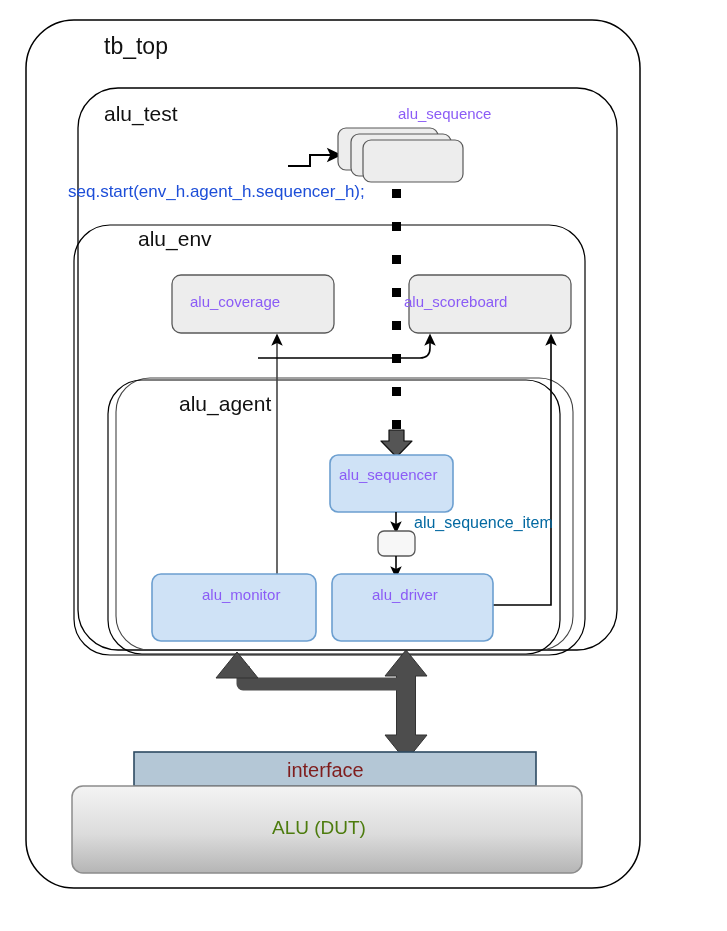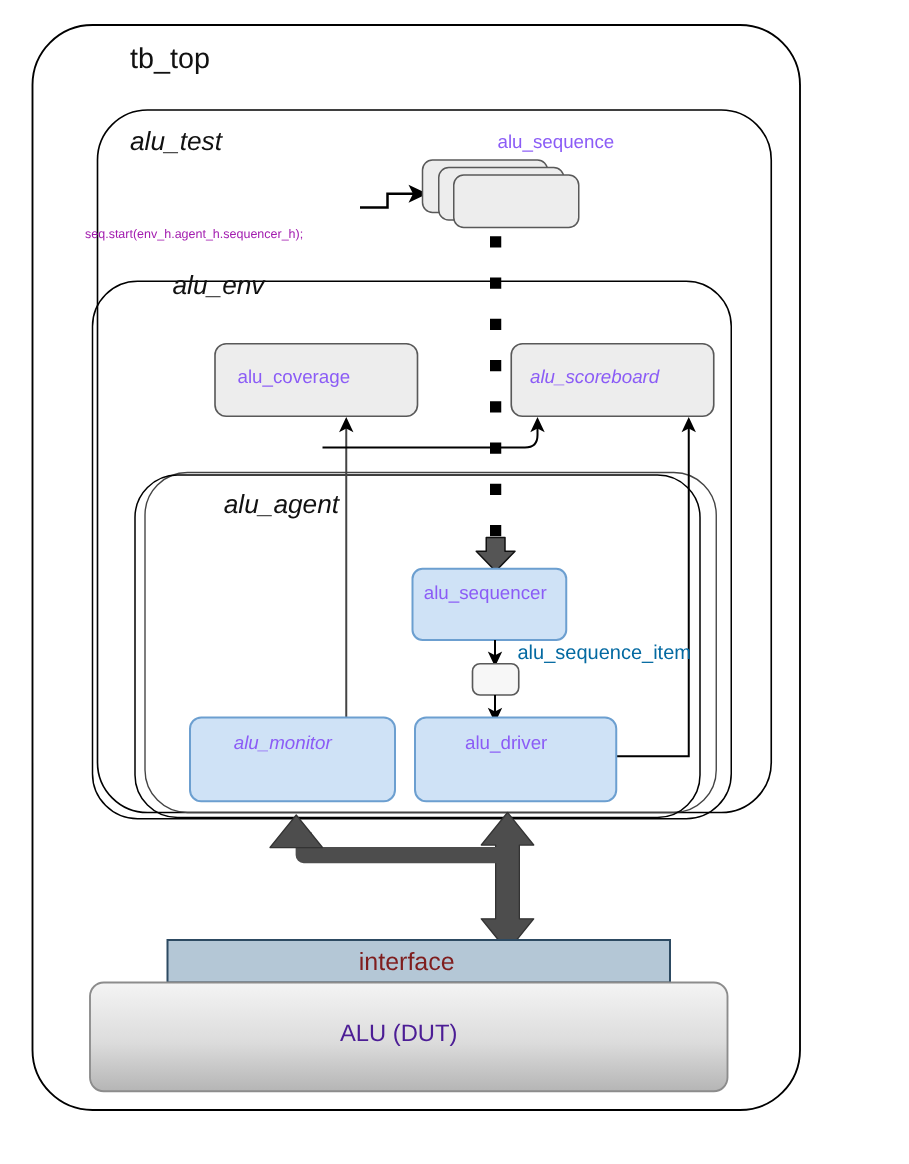--- a/index.html
+++ b/index.html
@@ -1,25 +1,25 @@
 <!DOCTYPE html>
 <html><head>
 <meta charset="utf-8">
 <style>
   html,body{margin:0;padding:0;background:#ffffff;}
   body{width:727px;height:931px;overflow:hidden;
        font-family:"Liberation Sans","DejaVu Sans",sans-serif;color:#1a1a1a;}
   #stage{position:relative;width:727px;height:931px;}
   svg{position:absolute;left:0;top:0;}
   .lbl{position:absolute;white-space:nowrap;}
-  .container-title{font-size:21px;color:#111;font-style:italic;}
+  .container-title{font-size:21px;color:#111;}
   .box-label{font-size:15px;color:#8b5cf6;}
-  .code-text{font-size:10px;color:#a21caf;}
+  .code-text{font-size:17px;color:#1d4ed8;}
   .small-label{font-size:16px;color:#0369a1;}
-  .dut-label{font-size:19px;color:#4c1d95;}
+  .dut-label{font-size:19px;color:#4d7c0f;}
   .iface-label{font-size:20px;color:#7f1d1d;}
   .tb-title{font-size:23px;color:#111;}
 </style>
 </head>
 <body>
 
 <div id="stage">
 
   <svg width="727" height="931" viewBox="0 0 727 931">
     <defs>
@@ -86,37 +86,37 @@
 
     <rect x="134" y="752" width="402" height="34" fill="#b4c7d6" stroke="#2d4a62" stroke-width="1.6"></rect>
 
     <rect x="72" y="786" width="510" height="87" rx="11" ry="11" fill="url(#dutgrad)" stroke="#8c8c8c" stroke-width="1.5"></rect>
   </svg>
 
   <div class="lbl tb-title" style="left:104px;top:33px;">tb_top</div>
 
   <div class="lbl container-title" style="left:104px;top:102px;">alu_test</div>
 
-  <div class="lbl container-title" style="left:138px;top:217px;">alu_env</div>
+  <div class="lbl container-title" style="left:138px;top:227px;">alu_env</div>
 
   <div class="lbl container-title" style="left:143px;top:392px;margin-left:36px;">alu_agent</div>
 
   <div class="lbl box-label" style="left:398px;top:105px;">alu_sequence</div>
 
   <div class="lbl code-text" style="left:68px;top:182px;">seq.start(env_h.agent_h.sequencer_h);</div>
 
   <div class="lbl box-label" style="left:190px;top:293px;">alu_coverage</div>
 
-  <div class="lbl box-label" style="left:424px;top:293px;font-style:italic;">alu_scoreboard</div>
+  <div class="lbl box-label" style="left:404px;top:293px;">alu_scoreboard</div>
 
   <div class="lbl box-label" style="left:339px;top:466px;">alu_sequencer</div>
 
   <div class="lbl small-label" style="left:414px;top:514px;">alu_sequence_item</div>
 
-  <div class="lbl box-label" style="left:187px;top:586px;font-style:italic;">alu_monitor</div>
+  <div class="lbl box-label" style="left:202px;top:586px;">alu_monitor</div>
 
   <div class="lbl box-label" style="left:372px;top:586px;">alu_driver</div>
 
   <div class="lbl iface-label" style="left:287px;top:759px;">interface</div>
 
   <div class="lbl dut-label" style="left:272px;top:817px;">ALU (DUT)</div>
 
 </div>
 
 </body></html>

